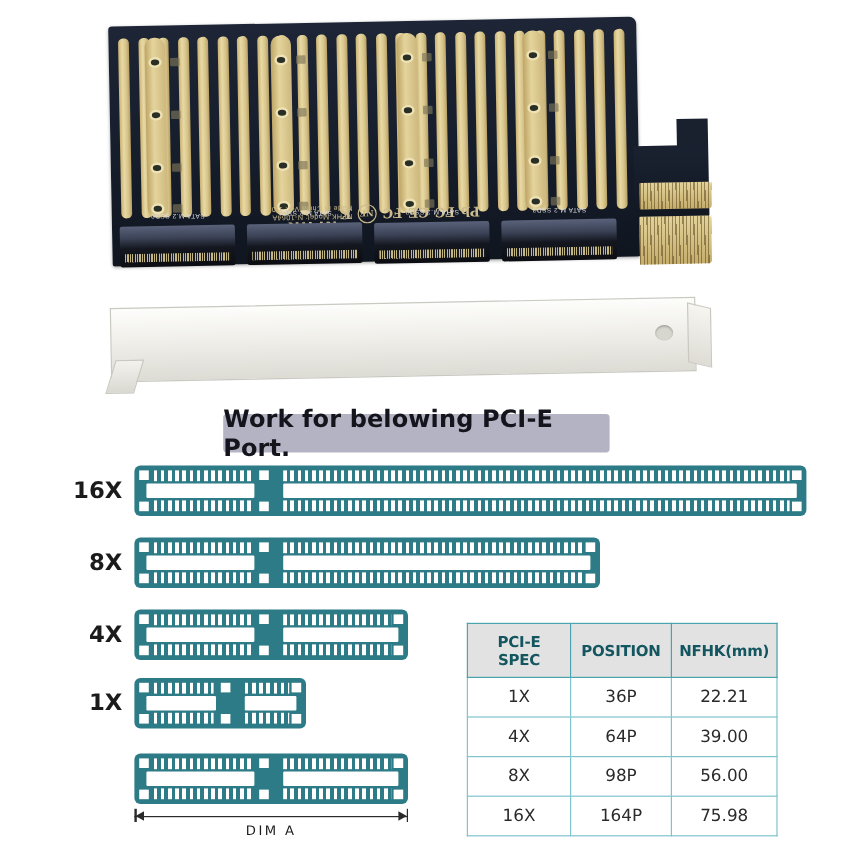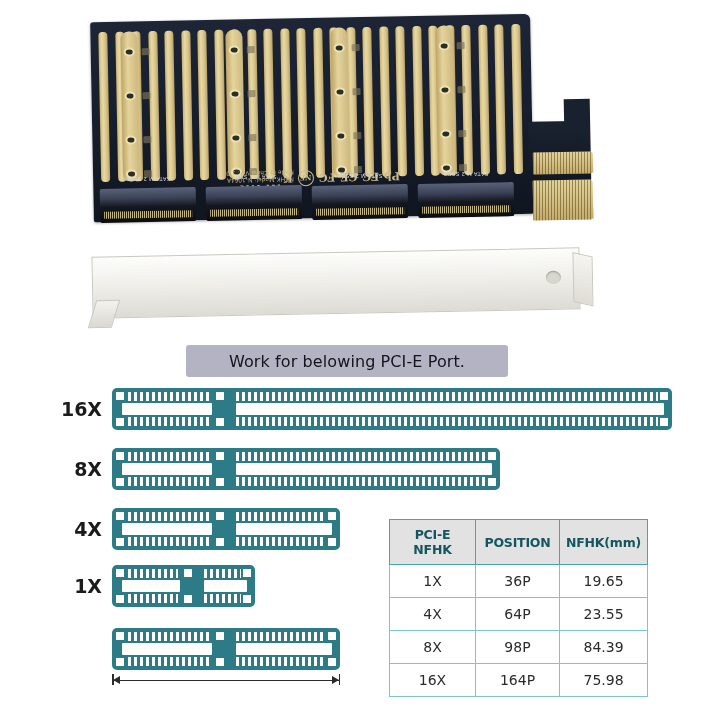--- a/index.html
+++ b/index.html
@@ -206,22 +206,22 @@
     left: 186px; top: 345px;
     width: 322px; height: 32px;
     background: #b3b3c4;
     border-radius: 3px;
     display: flex;
     align-items: center;
     justify-content: center;
   }
   #banner .banner-text {
     color: #14141c;
-    font-weight: normal;
-    font-size: 16px;
+    font-weight: bold;
+    font-size: 20px;
     letter-spacing: .1px;
     font-family: "DejaVu Sans", sans-serif;
   }
 
   
   .slot-row {
     position: absolute;
     display: flex;
     align-items: center;
   }
@@ -534,50 +534,51 @@
       </div>
     </div>
   </div>
 
 <div id="dim-wrap">
   <div id="dim-line"></div>
   <div class="dim-cap" style="left:0;"></div>
   <div class="dim-cap" style="right:0;"></div>
   <div class="dim-arrow" style="left:1px; border-right:7px solid #2b2b2b;"></div>
   <div class="dim-arrow" style="right:1px; border-left:7px solid #2b2b2b;"></div>
+  <div id="dim-label">DIM A</div>
 </div>
 
 <table id="spec-table">
   <colgroup>
       <col class="c1">
       <col class="c2">
       <col class="c3">
     </colgroup>
   <thead>
     <tr>
-      <th>PCI-E NFHK</th>
+      <th>PCI-E SPEC</th>
       <th>POSITION</th>
       <th>NFHK(mm)</th>
     </tr>
   </thead>
   <tbody id="spec-body">
       <tr>
         <td>1X</td>
         <td>36P</td>
-        <td>19.65</td>
+        <td>22.21</td>
       </tr>
       <tr>
         <td>4X</td>
         <td>64P</td>
-        <td>23.55</td>
+        <td>39.00</td>
       </tr>
       <tr>
         <td>8X</td>
         <td>98P</td>
-        <td>84.39</td>
+        <td>56.00</td>
       </tr>
       <tr>
         <td>16X</td>
         <td>164P</td>
         <td>75.98</td>
       </tr>
     </tbody>
 </table>
 
 </body></html>

